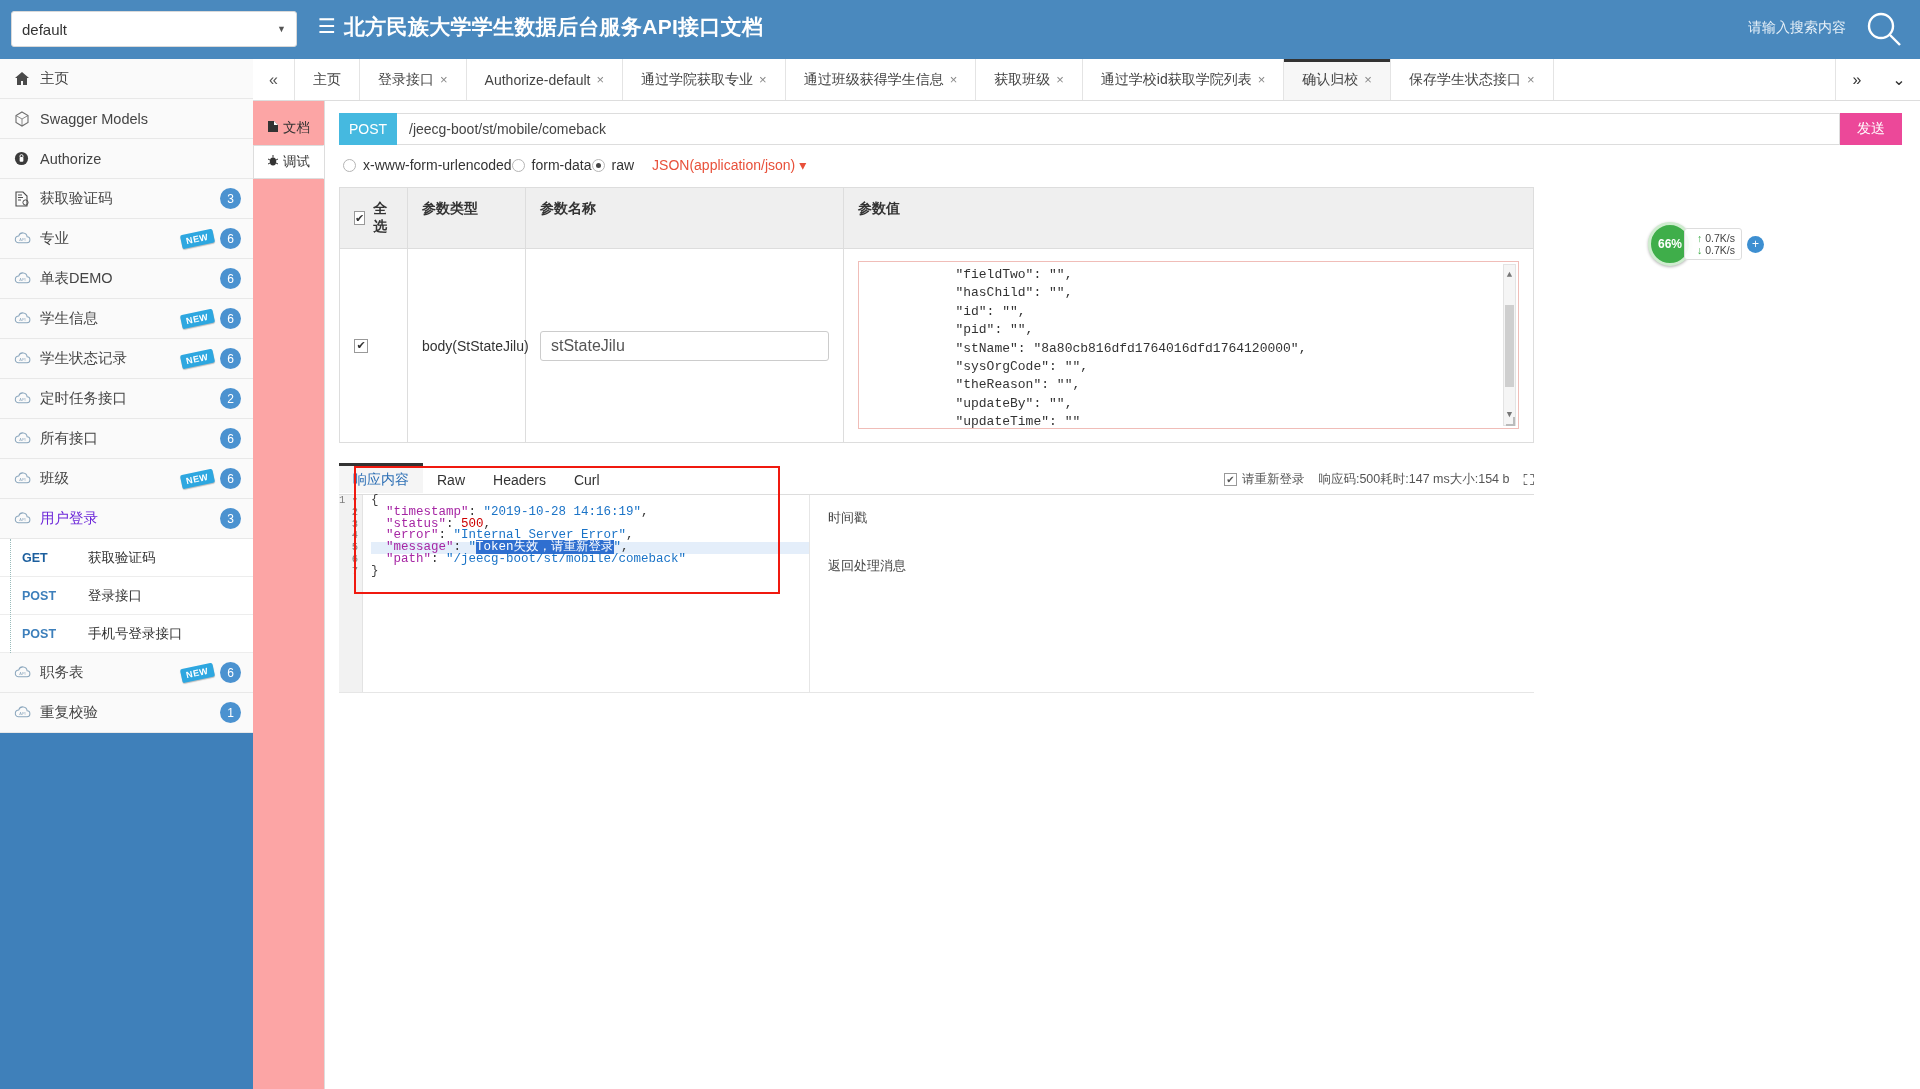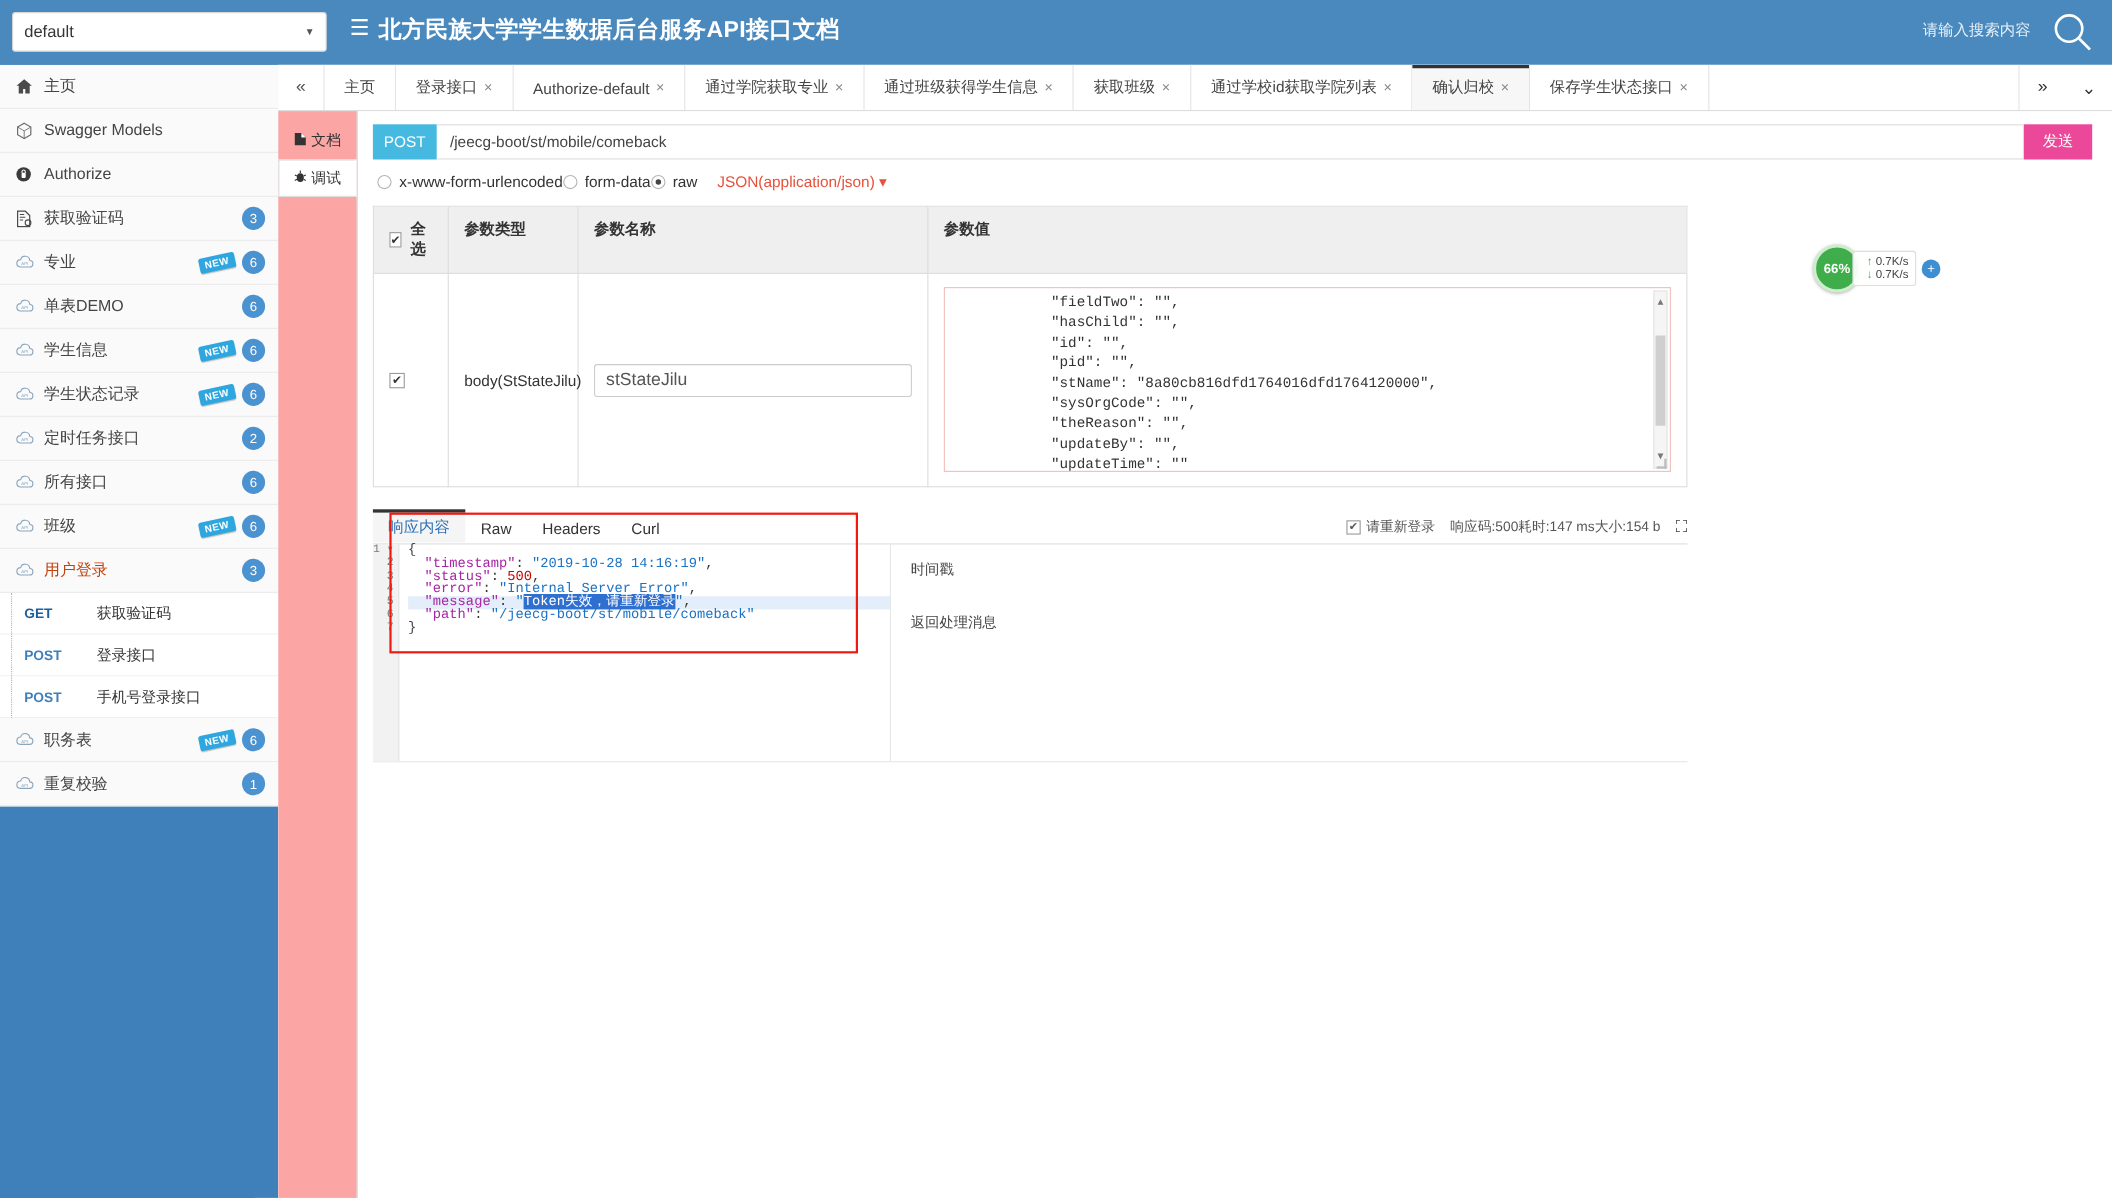--- a/index.html
+++ b/index.html
@@ -33,21 +33,21 @@
     background:#3f80ba; overflow:hidden;
   }
   .side-list { background:#fff; }
   .side-item {
     position:relative; display:flex; align-items:center; height:40px;
     padding:0 12px 0 14px; border-bottom:1px solid #e8e8e8; background:#fafafa;
     font-size:14.5px; color:#444; cursor:pointer;
   }
   .side-item .ico { width:26px; flex:0 0 26px; color:#6d6d6d; display:flex; align-items:center; }
   .side-item .lbl { flex:1 1 auto; white-space:nowrap; }
-  .side-item.link .lbl { color:#c2410c; }
+  .side-item.link .lbl { color:#6d28d9; }
   .badge {
     min-width:21px; height:21px; border-radius:50%; background:#4b92d0; color:#fff;
     font-size:12px; display:inline-flex; align-items:center; justify-content:center; padding:0 6px;
   }
   .newtag {
     margin-right:7px; font-size:9px; font-weight:bold; color:#fff; background:#2ea7e0;
     padding:2px 5px; border-radius:2px; transform:rotate(-12deg);
     box-shadow:0 1px 1px rgba(0,0,0,.25); letter-spacing:.5px;
   }
   .sub-item {

